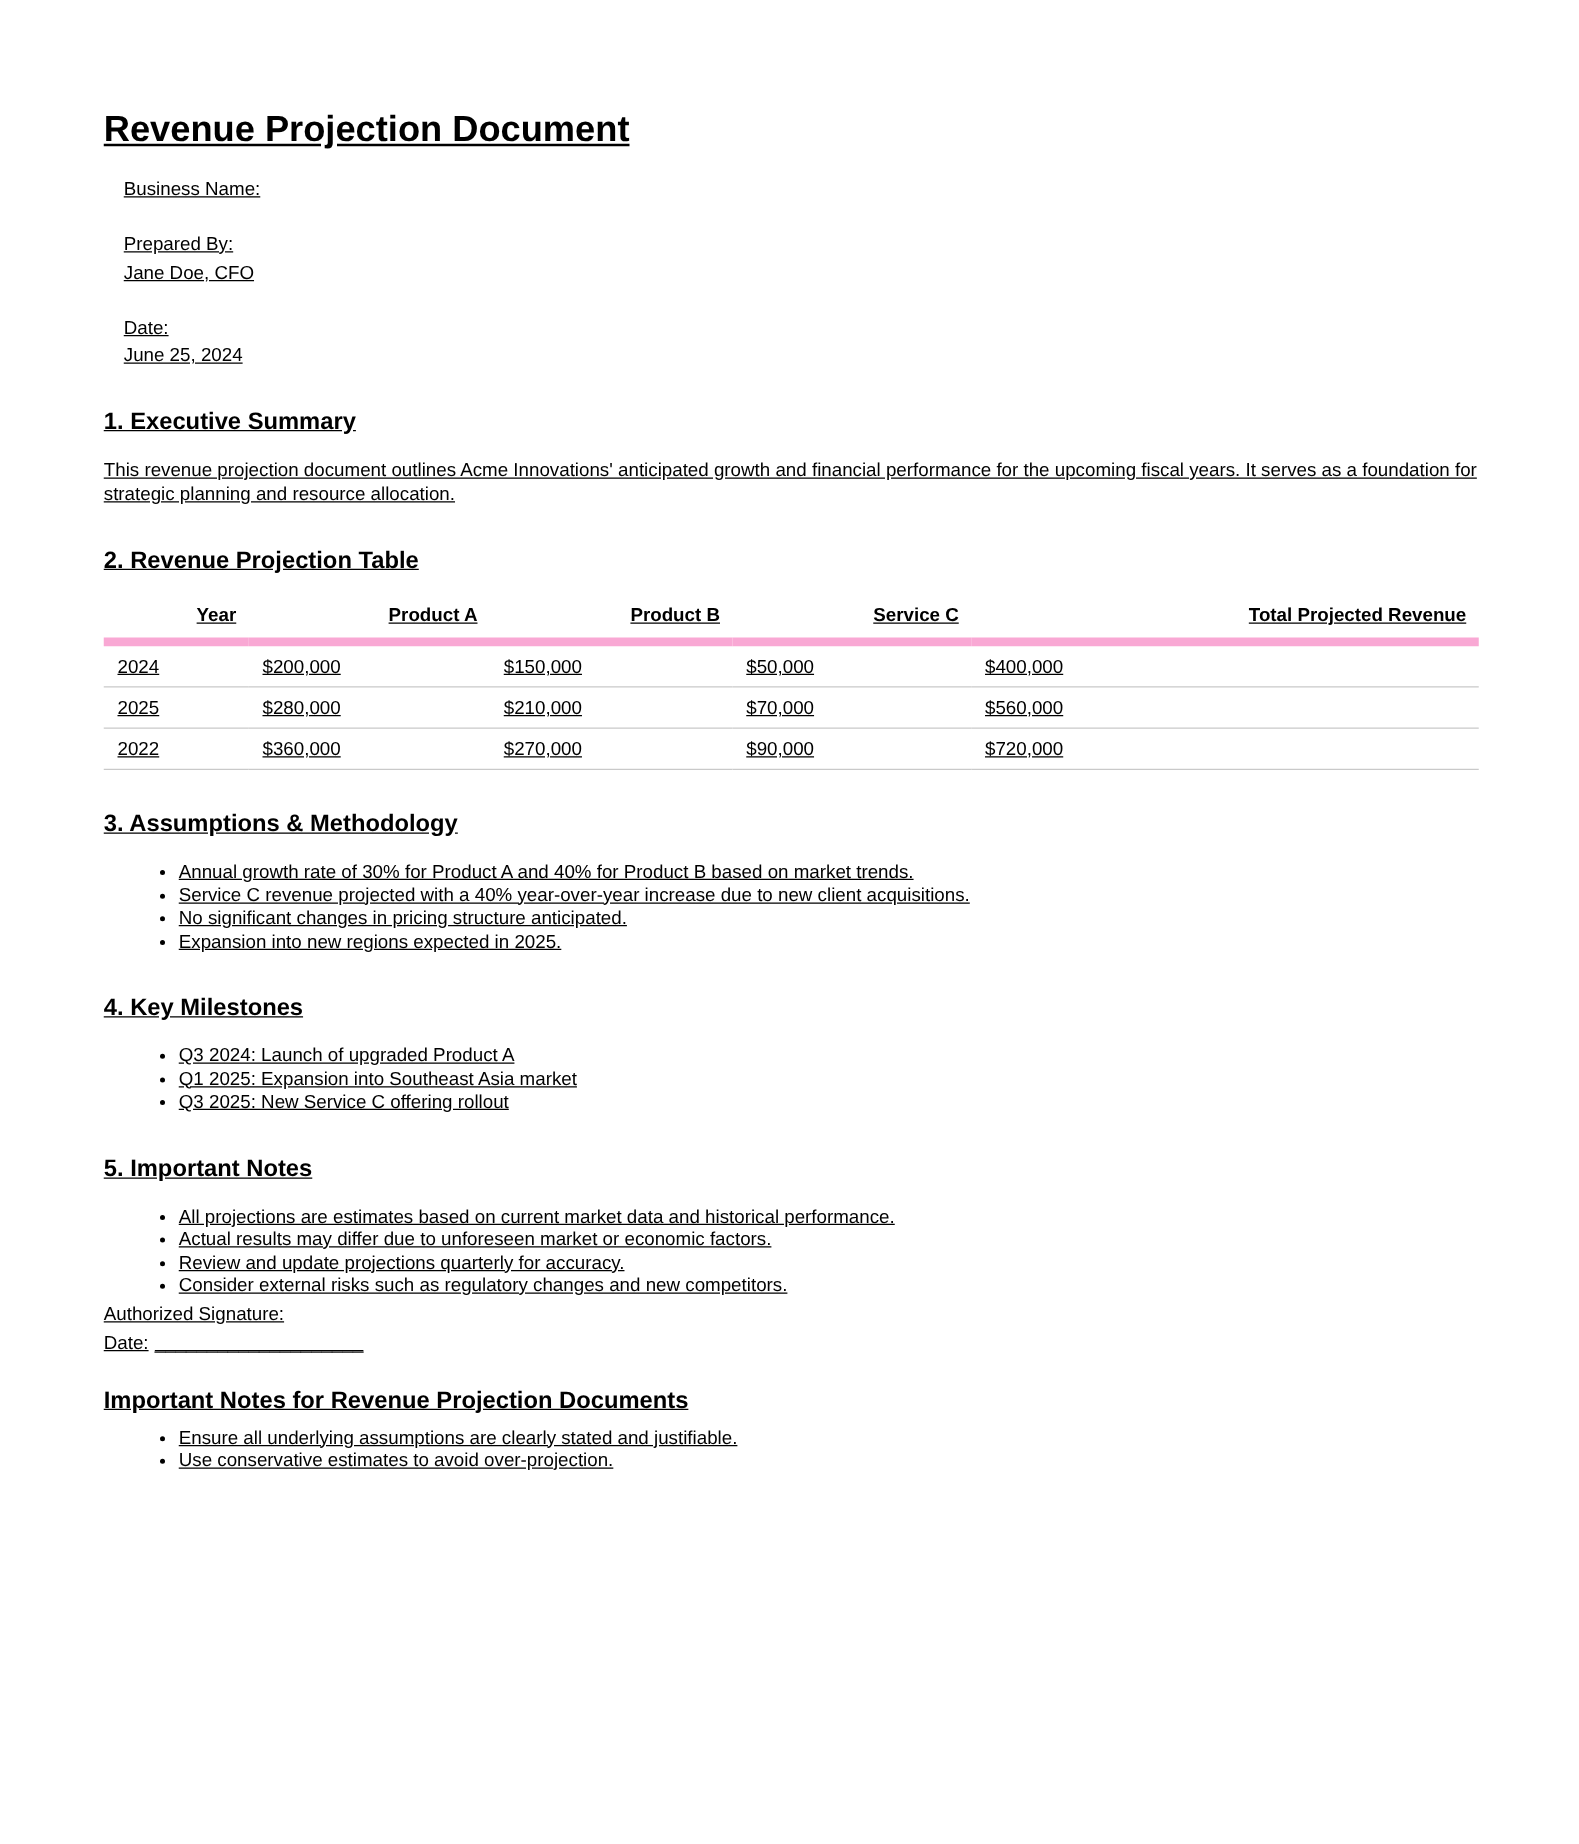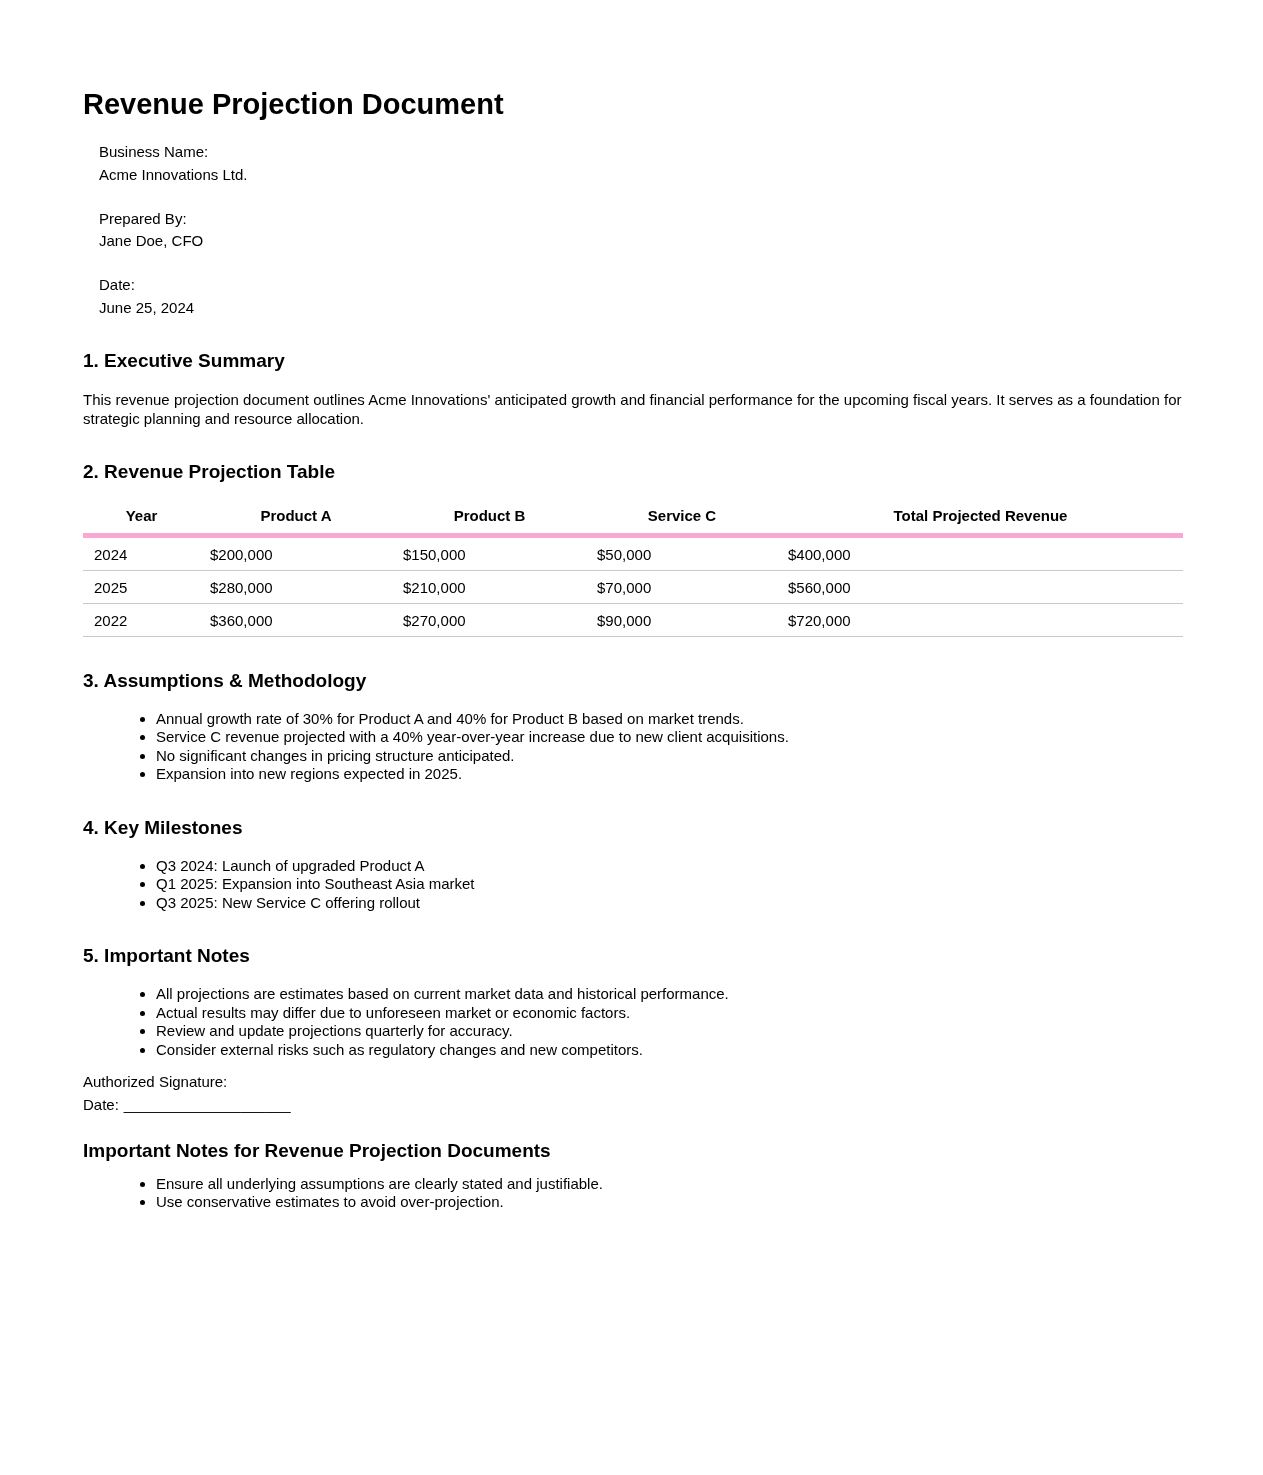--- a/index.html
+++ b/index.html
@@ -8,20 +8,21 @@
     width: 1263px; height: 1475px;
     background: #ffffff;
     color: #000000;
     font-family: "Liberation Sans", "DejaVu Sans", sans-serif;
   }
   .page {
     width: 1263px;
     height: 1301px;           
     overflow: hidden;
     padding: 88px 80px 0 83px;
+    text-decoration: underline;
   }
   h1.doc-title {
     font-size: 29px;
     line-height: 33px;
     font-weight: bold;
     margin: 0 0 21px 0;
   }
   .meta-group { margin: 0 0 25px 16px; }
   .meta-group p {
     font-size: 15px;
@@ -39,35 +40,35 @@
     line-height: 19px;
     margin: 0 0 4px 0;
   }
   table.revenue-table {
     width: 100%;
     border-collapse: collapse;
     font-size: 15px;
     margin: 0 0 6px 0;
   }
   table.revenue-table th {
-    text-align: center;
+    text-align: right;
     font-weight: bold;
     padding: 6px 10px 9px 11px;
-    border-bottom: 5px solid #f9a8d4;
+    border-bottom: 7px solid #f9a8d4;
   }
   table.revenue-table td {
     padding: 8px 10px 7px 11px;
     border-bottom: 1px solid #c9c9c9;
   }
   .revenue-table th:nth-child(1), .revenue-table td:nth-child(1) { width: 116px; }
   .revenue-table th:nth-child(2), .revenue-table td:nth-child(2) { width: 193px; }
   .revenue-table th:nth-child(3), .revenue-table td:nth-child(3) { width: 194px; }
   .revenue-table th:nth-child(4), .revenue-table td:nth-child(4) { width: 191px; }
   ul.bullet-list {
-    margin: 13px;
+    margin: 0;
     padding-left: 60px;
     font-size: 15px;
   }
   ul.bullet-list li {
     line-height: 18.5px;
   }
   .signature-block p {
     font-size: 15px;
     line-height: 19px;
     margin: 3.5px 0;
@@ -84,21 +85,20 @@
 </style>
 </head>
 <body>
 
 <div class="page">
 
   <h1 class="doc-title">Revenue Projection Document</h1>
 
   <div class="meta-group">
     <p>Business Name:</p>
-    <p>Acme Innovations Ltd.</p>
   </div>
 
   <div class="meta-group">
     <p>Prepared By:</p>
     <p>Jane Doe, CFO</p>
   </div>
 
   <div class="meta-group">
     <p>Date:</p>
     <p>June 25, 2024</p>

